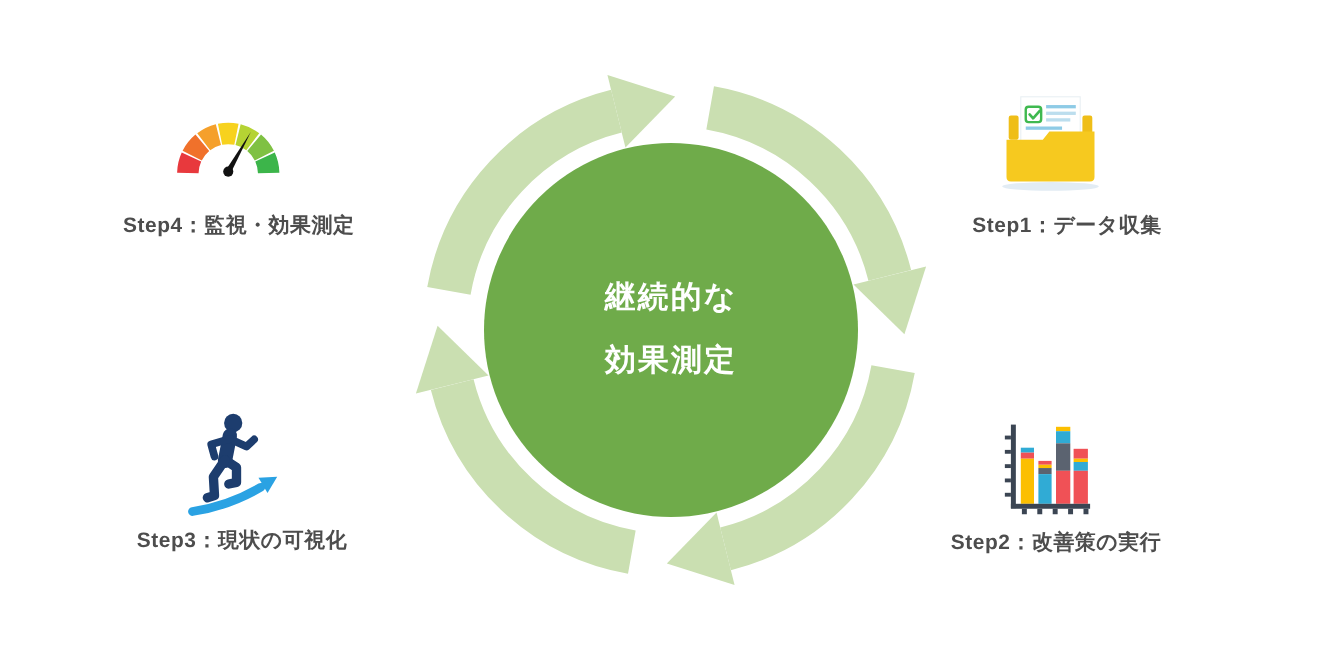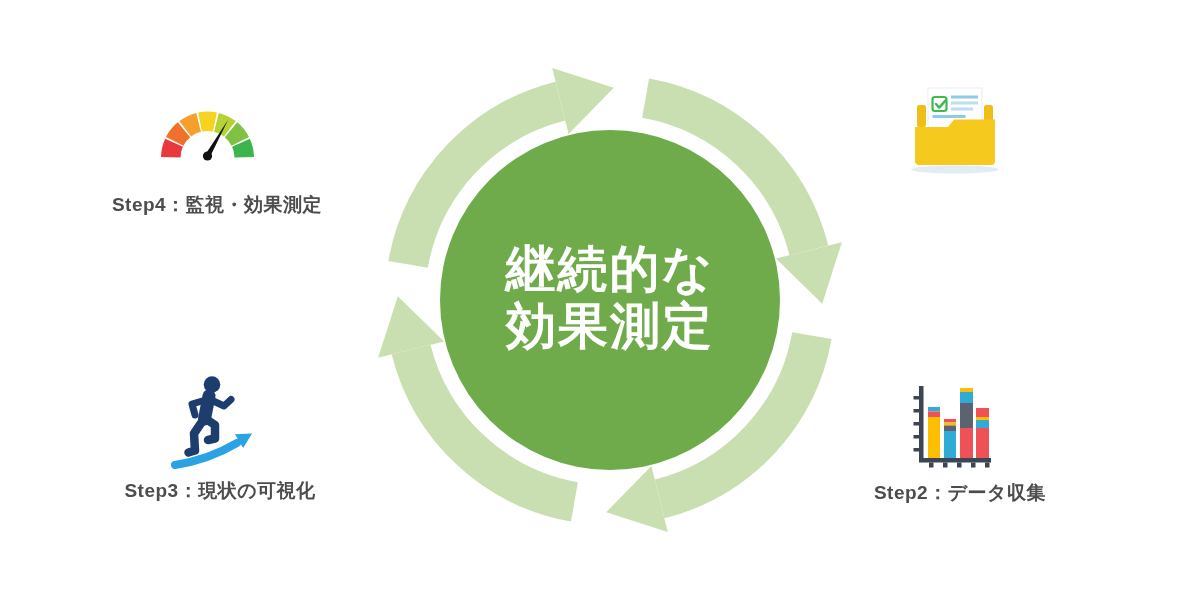--- a/index.html
+++ b/index.html
@@ -1,20 +1,20 @@
 <!DOCTYPE html>
 <html><head>
 <meta charset="utf-8">
 <style>
   html,body{margin:0;padding:0;background:#ffffff;width:1200px;height:600px;overflow:hidden;
     font-family:"Liberation Sans","DejaVu Sans",sans-serif;}
   .stage{position:relative;width:1200px;height:600px;background:#ffffff;}
   .abs{position:absolute;}
   .center-title{left:435px;top:241px;width:350px;text-align:center;
-    font-size:50px;font-weight:bold;line-height:57px;color:#ffffff;letter-spacing:2px;}
+    font-size:28px;font-weight:bold;line-height:57px;color:#ffffff;letter-spacing:2px;}
   .step-label{font-size:19px;font-weight:600;color:#4d4d4d;text-align:center;
     letter-spacing:0.5px;white-space:nowrap;}
   .lbl1{left:830px;top:192px;width:280px;}
   .lbl2{left:815px;top:480px;width:290px;}
   .lbl3{left:75px;top:478px;width:290px;}
   .lbl4{left:62px;top:192px;width:310px;}
   svg{display:block;}
 </style>
 </head>
 <body>
@@ -68,20 +68,21 @@
       <rect x="23" y="3" width="54" height="40" fill="#ffffff" stroke="#e9eff3" stroke-width="1"></rect>
       <rect x="27.5" y="12" width="14" height="14" rx="2.5" fill="#ffffff" stroke-width="2.2" stroke="#3fb950"></rect>
       <path d="M31 19 l3.2 3.6 l6.2 -7" fill="none" stroke-width="2.4" stroke-linecap="round" stroke-linejoin="round" stroke="#3fb950"></path>
       <rect x="46" y="10.5" width="27" height="3" fill="#8ecbe6"></rect>
       <rect x="46" y="16.5" width="27" height="3" fill="#bcdeee"></rect>
       <rect x="46" y="22.5" width="22" height="3" fill="#bcdeee"></rect>
       <rect x="27.5" y="30" width="33" height="3" fill="#8ecbe6"></rect>
     </g>
     <path d="M10 42 L43 42 L49 34.5 L90 34.5 L90 76 Q90 80 86 80 L14 80 Q10 80 10 76 Z" fill="#f6c91f"></path>
   </svg>
+  <div class="abs step-label lbl1">Step1：データ収集</div>
 
   <svg class="abs" style="left:912px;top:383px;" width="85" height="88" viewBox="0 0 85 88">
     <g>
       <rect x="16" y="24" width="12" height="4.5" fill="#30abd5"></rect>
       <rect x="16" y="28.5" width="12" height="5.5" fill="#f05156"></rect>
       <rect x="16" y="34" width="12" height="41" fill="#fcbf00"></rect>
     </g>
     <g>
       <rect x="32" y="36" width="12" height="3.5" fill="#f05156"></rect>
       <rect x="32" y="39.5" width="12" height="3" fill="#fcbf00"></rect>
@@ -108,21 +109,21 @@
       <rect x="1.5" y="39" width="5.5" height="3.5" fill="#3b4553"></rect>
       <rect x="1.5" y="52" width="5.5" height="3.5" fill="#3b4553"></rect>
       <rect x="1.5" y="65" width="5.5" height="3.5" fill="#3b4553"></rect>
       <rect x="17" y="79.5" width="4.5" height="5" fill="#3b4553"></rect>
       <rect x="31" y="79.5" width="4.5" height="5" fill="#3b4553"></rect>
       <rect x="45" y="79.5" width="4.5" height="5" fill="#3b4553"></rect>
       <rect x="59" y="79.5" width="4.5" height="5" fill="#3b4553"></rect>
       <rect x="73" y="79.5" width="4.5" height="5" fill="#3b4553"></rect>
     </g>
   </svg>
-  <div class="abs step-label lbl2">Step2：データ収集</div>
+  <div class="abs step-label lbl2">Step2：改善策の実行</div>
 
   <svg class="abs" style="left:168px;top:372px;" width="95" height="100" viewBox="0 0 95 100">
     <g>
       <path d="M7 93 Q40 88 69 71" fill="none" stroke-width="8" stroke-linecap="round" stroke="#2aa2e3"></path>
       <polygon points="84,61.5 75.2,76.1 67,62.3" fill="#2aa2e3"></polygon>
     </g>
     <g>
       <circle cx="44" cy="12.5" r="8.3" fill="#1d3d6e"></circle>
       <path d="M41 24 L36.5 47" fill="none" stroke-width="13" stroke-linecap="round" stroke="#1d3d6e"></path>
       <path d="M41 27 L56 34 L63 27.5" fill="none" stroke-width="7" stroke-linecap="round" stroke-linejoin="round" stroke="#1d3d6e"></path>

